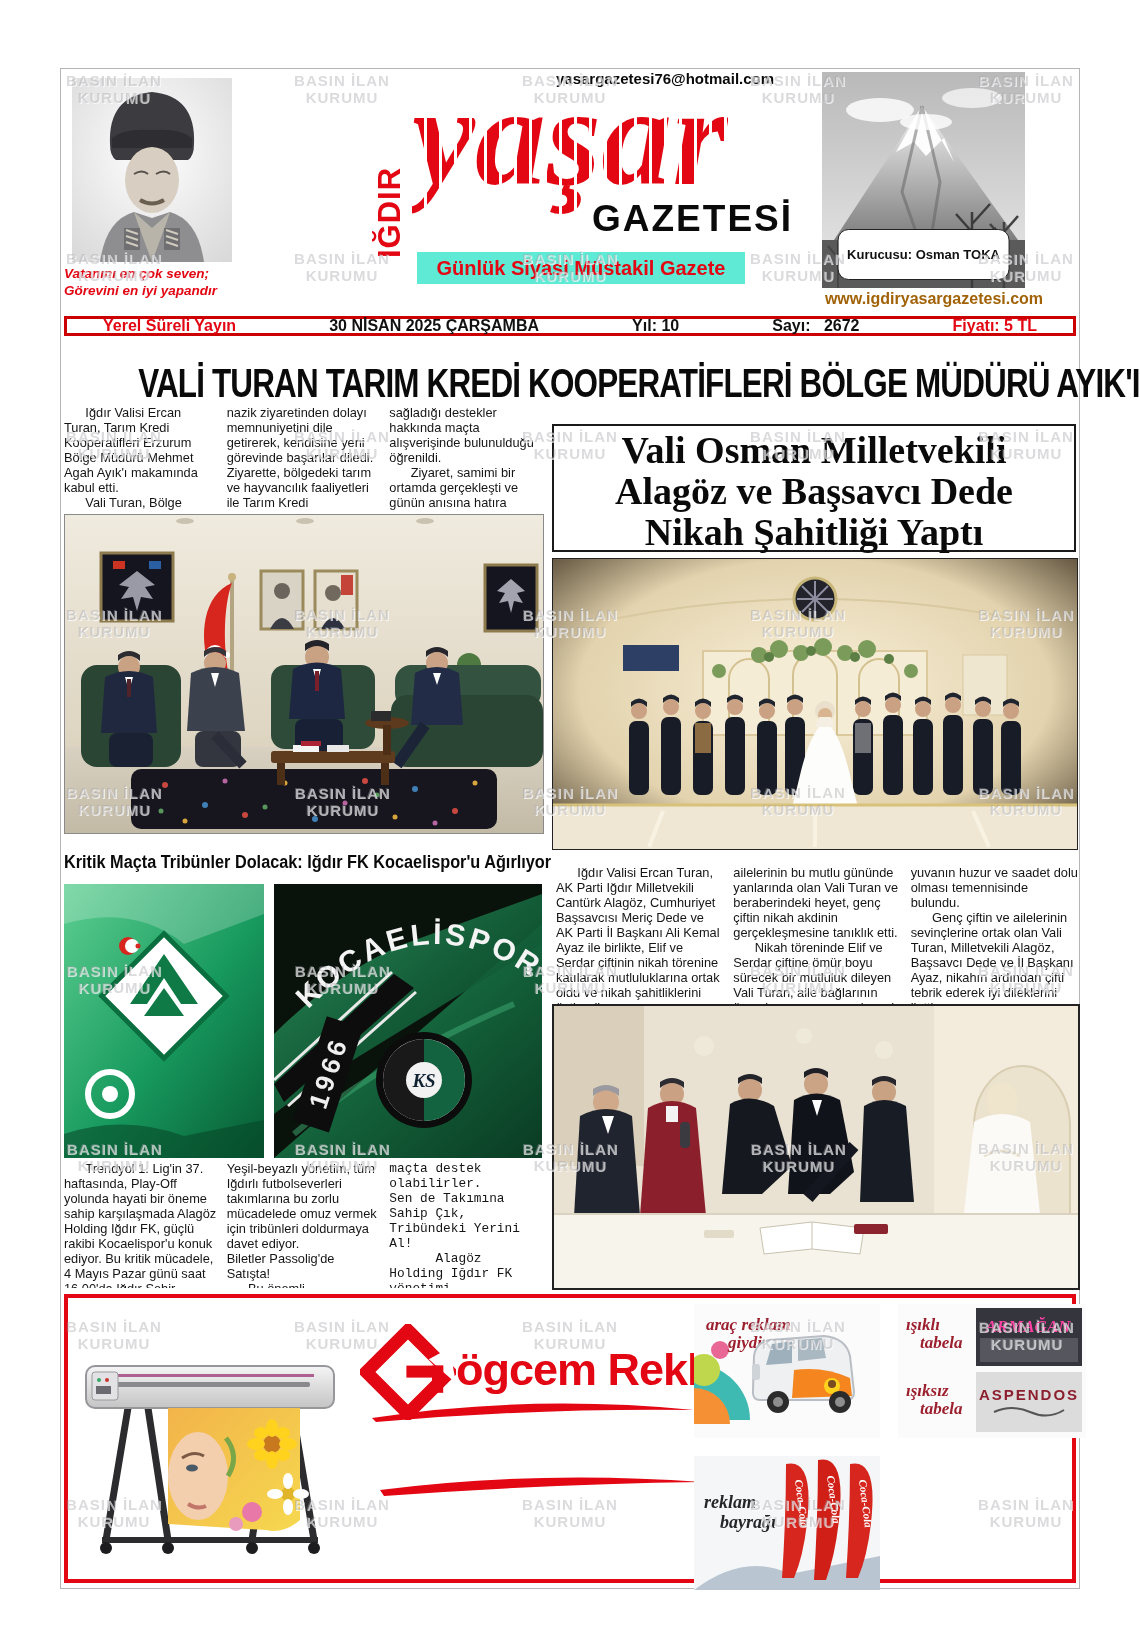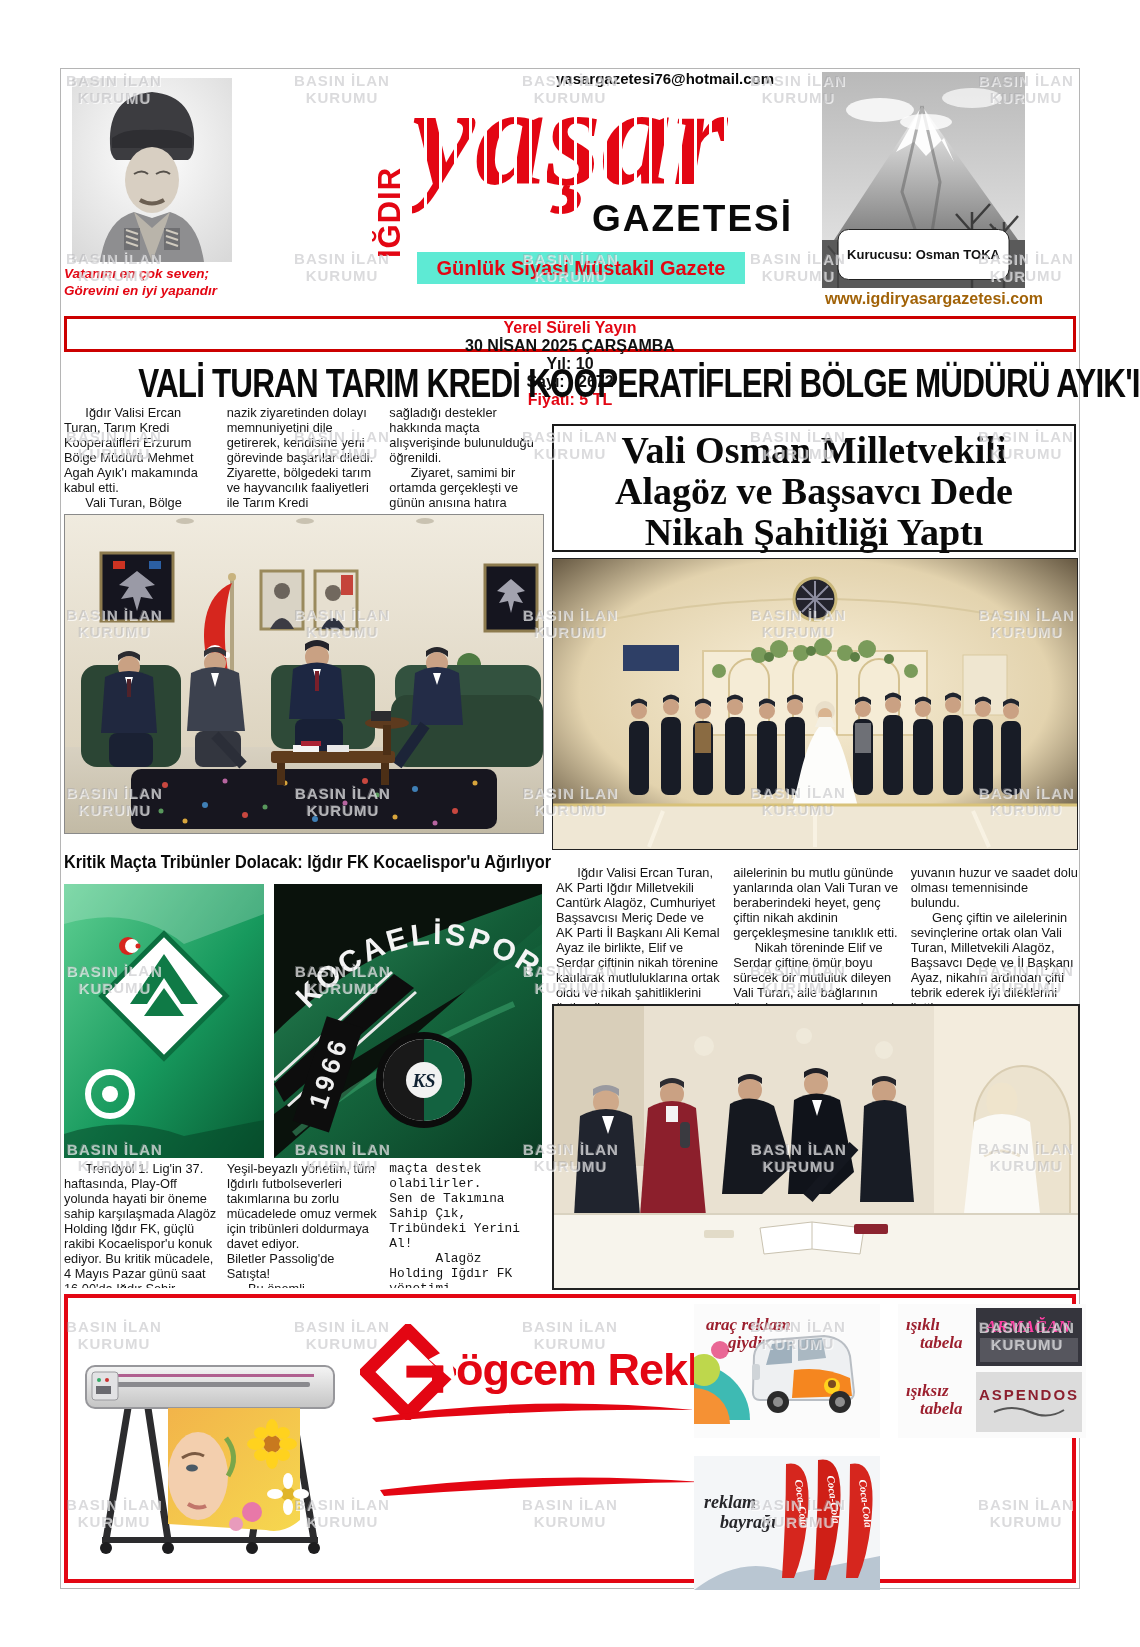--- a/index.html
+++ b/index.html
@@ -30,23 +30,23 @@
   .tagline{left:417px;top:252px;width:328px;height:32px;background:#5eead4;color:#e30613;
            font-weight:bold;font-size:20px;text-align:center;line-height:32px;}
   .email{left:556px;top:70px;width:250px;font-weight:bold;font-size:15px;color:#0a0a0a;}
   .mountain{left:822px;top:72px;width:203px;height:216px;}
   .founder{position:absolute;left:50%;bottom:8px;transform:translateX(-50%);background:#fff;
            border:1.5px solid #222;border-radius:11px;padding:17px 9px;font-weight:bold;
            font-size:13px;white-space:nowrap;color:#111;}
   .website{left:788px;top:290px;width:292px;text-align:center;color:#a16207;font-weight:bold;font-size:16px;}
 
   
-  .infobar{left:64px;top:316px;width:1012px;height:36px;border:3px solid #cc0000;box-sizing:border-box;
+  .infobar{left:64px;top:316px;width:1012px;height:20px;border:3px solid #cc0000;box-sizing:border-box;
            display:flex;align-items:center;justify-content:space-between;padding:0 36px;
-           font-weight:bold;font-size:16px;flex-direction:column;}
+           font-weight:bold;font-size:16px;}
   .red{color:#e30613;}
 
   
   .headline1{left:62px;top:360px;width:1016px;text-align:center;font-weight:900;font-size:37px;
              white-space:nowrap;letter-spacing:-1px;transform:scale(.85,1.12);transform-origin:center top;
              color:#0a0a0a;}
   .subhead2{left:64px;top:852px;width:478px;font-weight:bold;font-size:17.5px;white-space:nowrap;
             transform:scaleX(.93);transform-origin:left;color:#0a0a0a;}
   .whbox{left:552px;top:424px;width:524px;height:128px;border:2px solid #1a1a1a;box-sizing:border-box;
          text-align:center;font-family:"Liberation Serif",serif;font-weight:bold;font-size:38px;

